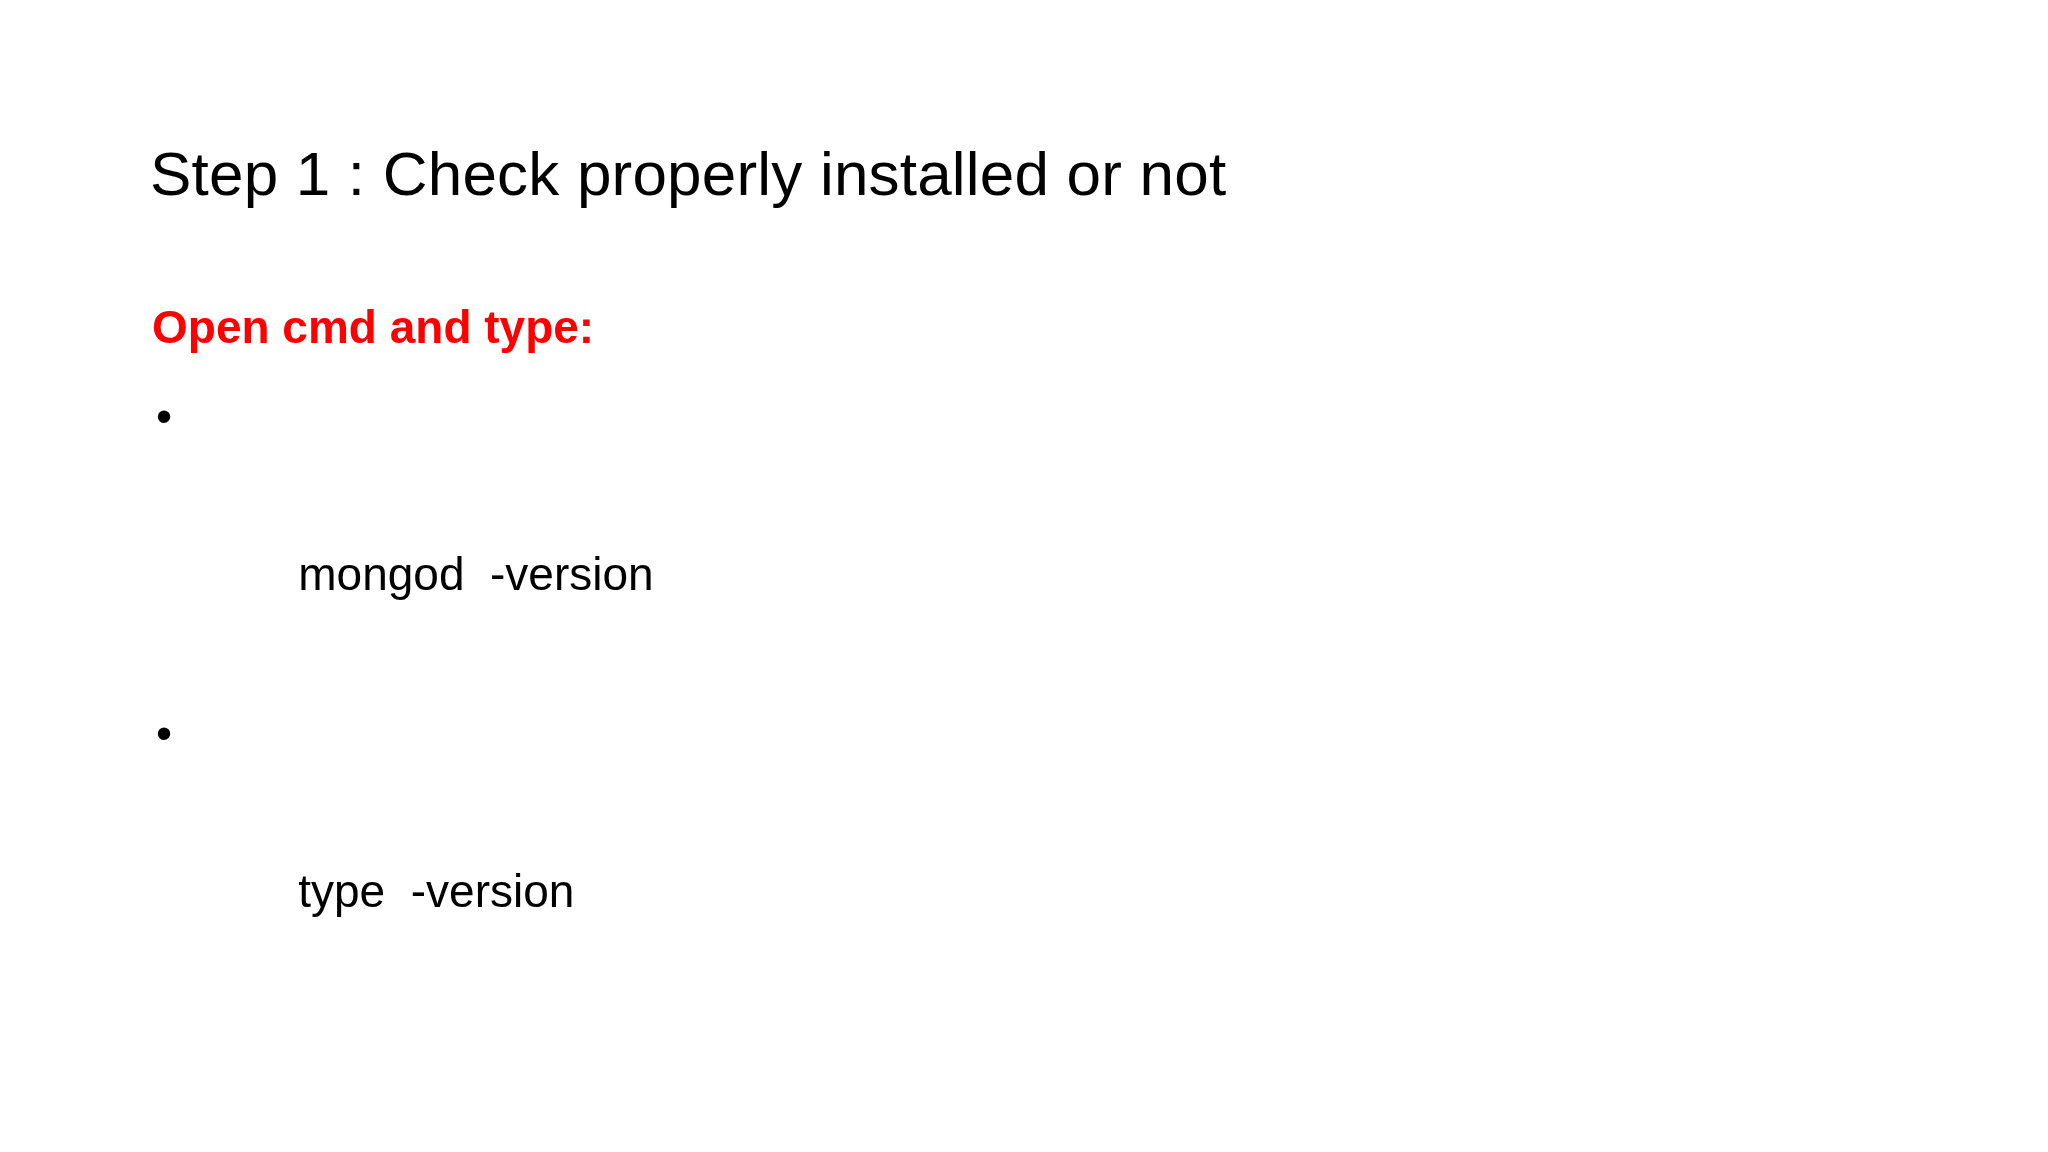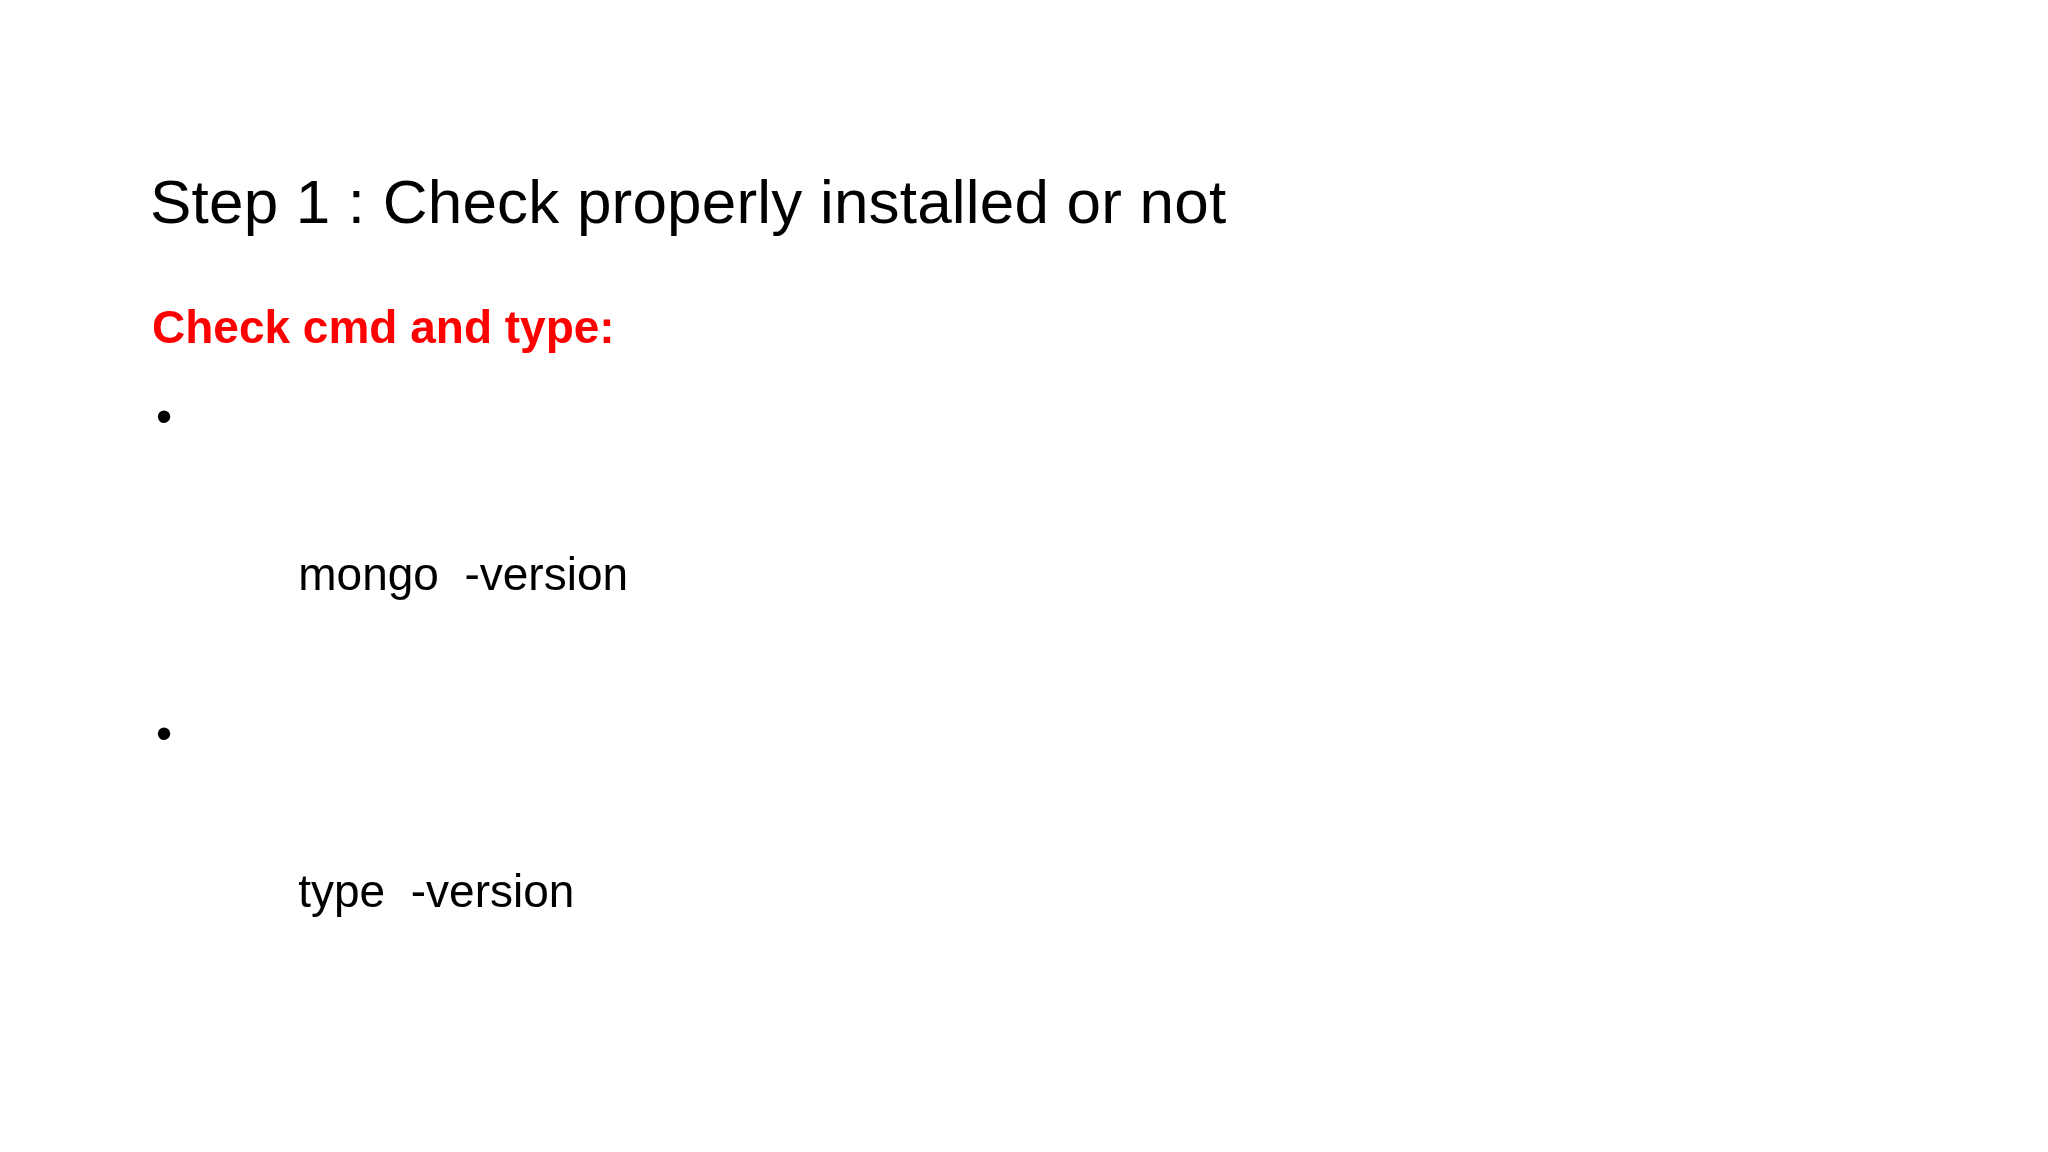--- a/index.html
+++ b/index.html
@@ -17,21 +17,21 @@
   .slide {
     position: relative;
     width: 2048px;
     height: 1152px;
     background: #ffffff;
     box-sizing: border-box;
   }
   .slide-title {
     position: absolute;
     left: 150px;
-    top: 124px;
+    top: 96px;
     width: 1760px;
     font-size: 62px;
     font-weight: 400;
     line-height: 1.15;
     color: #000000;
     letter-spacing: 0.2px;
     white-space: nowrap;
   }
   .body-block {
     position: absolute;
@@ -71,26 +71,26 @@
 </style>
 </head>
 <body>
 
 <div class="slide">
 
   <h1 class="slide-title">Step 1 : Check properly installed or not</h1>
 
   <div class="body-block">
 
-    <p class="lead-line">Check cmd and type:</p>
+    <p class="lead-line">Open cmd and type:</p>
 
     <ul class="bullet-list">
       <li class="bullet-item">
         <span class="bullet-dot">•</span>
-        <span>mongo  -version</span>
+        <span>mongod  -version</span>
       </li>
       <li class="bullet-item">
         <span class="bullet-dot">•</span>
         <span>type  -version</span>
       </li>
     </ul>
 
   </div>
 </div>
 

